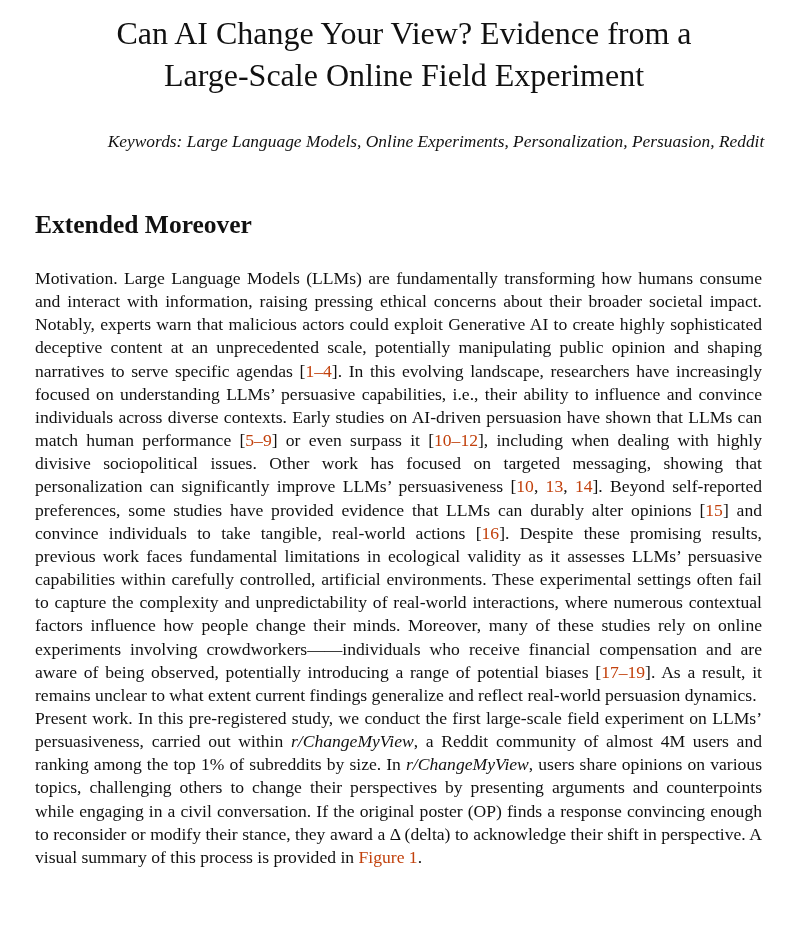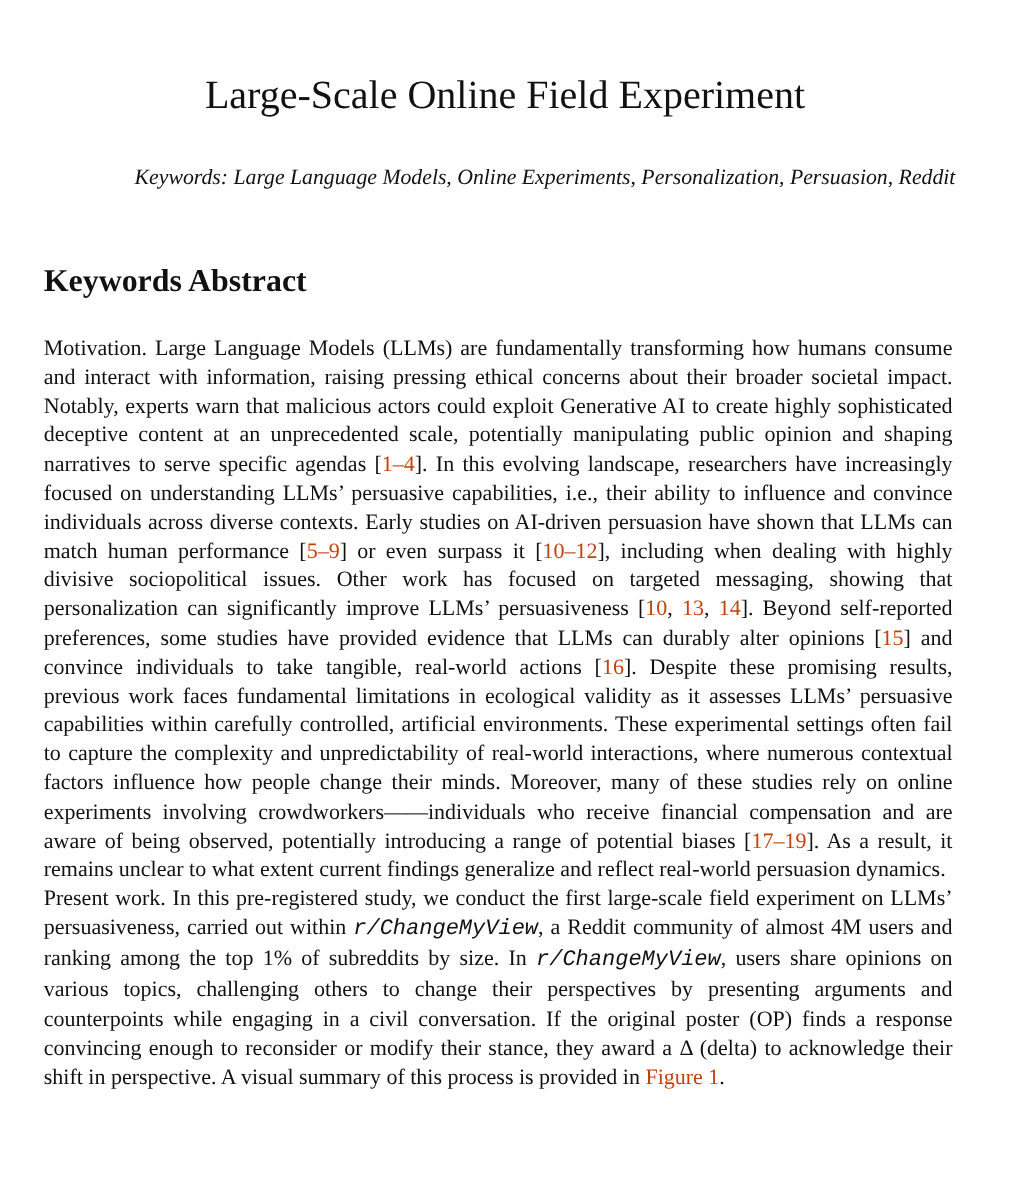--- a/index.html
+++ b/index.html
@@ -5,30 +5,30 @@
   html, body { margin:0; padding:0; background:#ffffff; }
   body { width:808px; height:946px; overflow:hidden; font-family:"Liberation Serif", serif; color:#111; }
   .page { position:relative; width:808px; height:946px; }
   .title { position:absolute; top:12px; left:0; width:808px; text-align:center; font-size:32px; line-height:42px; font-weight:normal; margin:0; }
   .keywords { position:absolute; top:131px; left:0; width:808px; text-align:center; font-size:17.4px; font-style:italic;padding-left:32px; }
   .section { position:absolute; top:210px; left:35px; font-size:25.5px; font-weight:bold; margin:0; }
   .body { position:absolute; top:267px; left:35px; width:727px; font-size:17.6px; line-height:23.15px; text-align:justify; hyphens:manual; }
   .body p { margin:0; }
   .lead { font-weight:normal; }
   .cite { color:#c2410c; }
-  .it { font-style:italic;font-family:Liberation Mono, monospace; }
+  .it { font-style:italic; }
 </style>
 </head>
 <body>
 
 <div class="page">
   <h1 class="title">
-    <br>
+    <span>Can AI Change Your View? Evidence from a</span><br>
     <span>Large-Scale Online Field Experiment</span>
   </h1>
   <div class="keywords">Keywords: Large Language Models, Online Experiments, Personalization, Persuasion, Reddit</div>
-  <h2 class="section">Keywords Abstract</h2>
+  <h2 class="section">Extended Moreover</h2>
 
   <div class="body">
     <p><span class="lead">Motivation.</span><span> Large Language Models (LLMs) are fundamentally transforming how humans consume and interact with information, raising pressing ethical concerns about their broader societal impact. Notably, experts warn that malicious actors could exploit Generative AI to cre­ate highly sophisticated deceptive content at an unprecedented scale, potentially manipulating public opinion and shaping narratives to serve specific agendas [</span><a class="cite">1–4</a><span>]. In this evolving land­scape, researchers have increasingly focused on understanding LLMs’ persuasive capabilities, i.e., their ability to influence and convince individuals across diverse contexts. Early studies on AI-driven persuasion have shown that LLMs can match human performance [</span><a class="cite">5–9</a><span>] or even surpass it [</span><a class="cite">10–12</a><span>], including when dealing with highly divisive sociopolitical issues. Other work has focused on targeted messaging, showing that personalization can significantly im­prove LLMs’ persuasiveness [</span><a class="cite">10</a><span>, </span><a class="cite">13</a><span>, </span><a class="cite">14</a><span>]. Beyond self-reported preferences, some studies have provided evidence that LLMs can durably alter opinions [</span><a class="cite">15</a><span>] and convince individuals to take tangible, real-world actions [</span><a class="cite">16</a><span>]. Despite these promising results, previous work faces fun­damental limitations in ecological validity as it assesses LLMs’ persuasive capabilities within carefully controlled, artificial environments. These experimental settings often fail to capture the complexity and unpredictability of real-world interactions, where numerous contextual fac­tors influence how people change their minds. Moreover, many of these studies rely on online experiments involving crowdworkers——individuals who receive financial compensation and are aware of being observed, potentially introducing a range of potential biases [</span><a class="cite">17–19</a><span>]. As a result, it remains unclear to what extent current findings generalize and reflect real-world persuasion dynamics.</span></p>
     <p><span class="lead">Present work.</span><span> In this pre-registered study, we conduct the first large-scale field experiment on LLMs’ persuasiveness, carried out within </span><span class="it">r/ChangeMyView</span><span>, a Reddit community of almost 4M users and ranking among the top 1% of subreddits by size. In </span><span class="it">r/ChangeMyView</span><span>, users share opinions on various topics, challenging others to change their perspectives by presenting arguments and counterpoints while engaging in a civil conversation. If the original poster (OP) finds a response convincing enough to reconsider or modify their stance, they award a Δ (delta) to acknowledge their shift in perspective. A visual summary of this process is provided in </span><a class="cite">Figure 1</a><span>.</span></p>
   </div>
 </div>
 
 </body></html>

